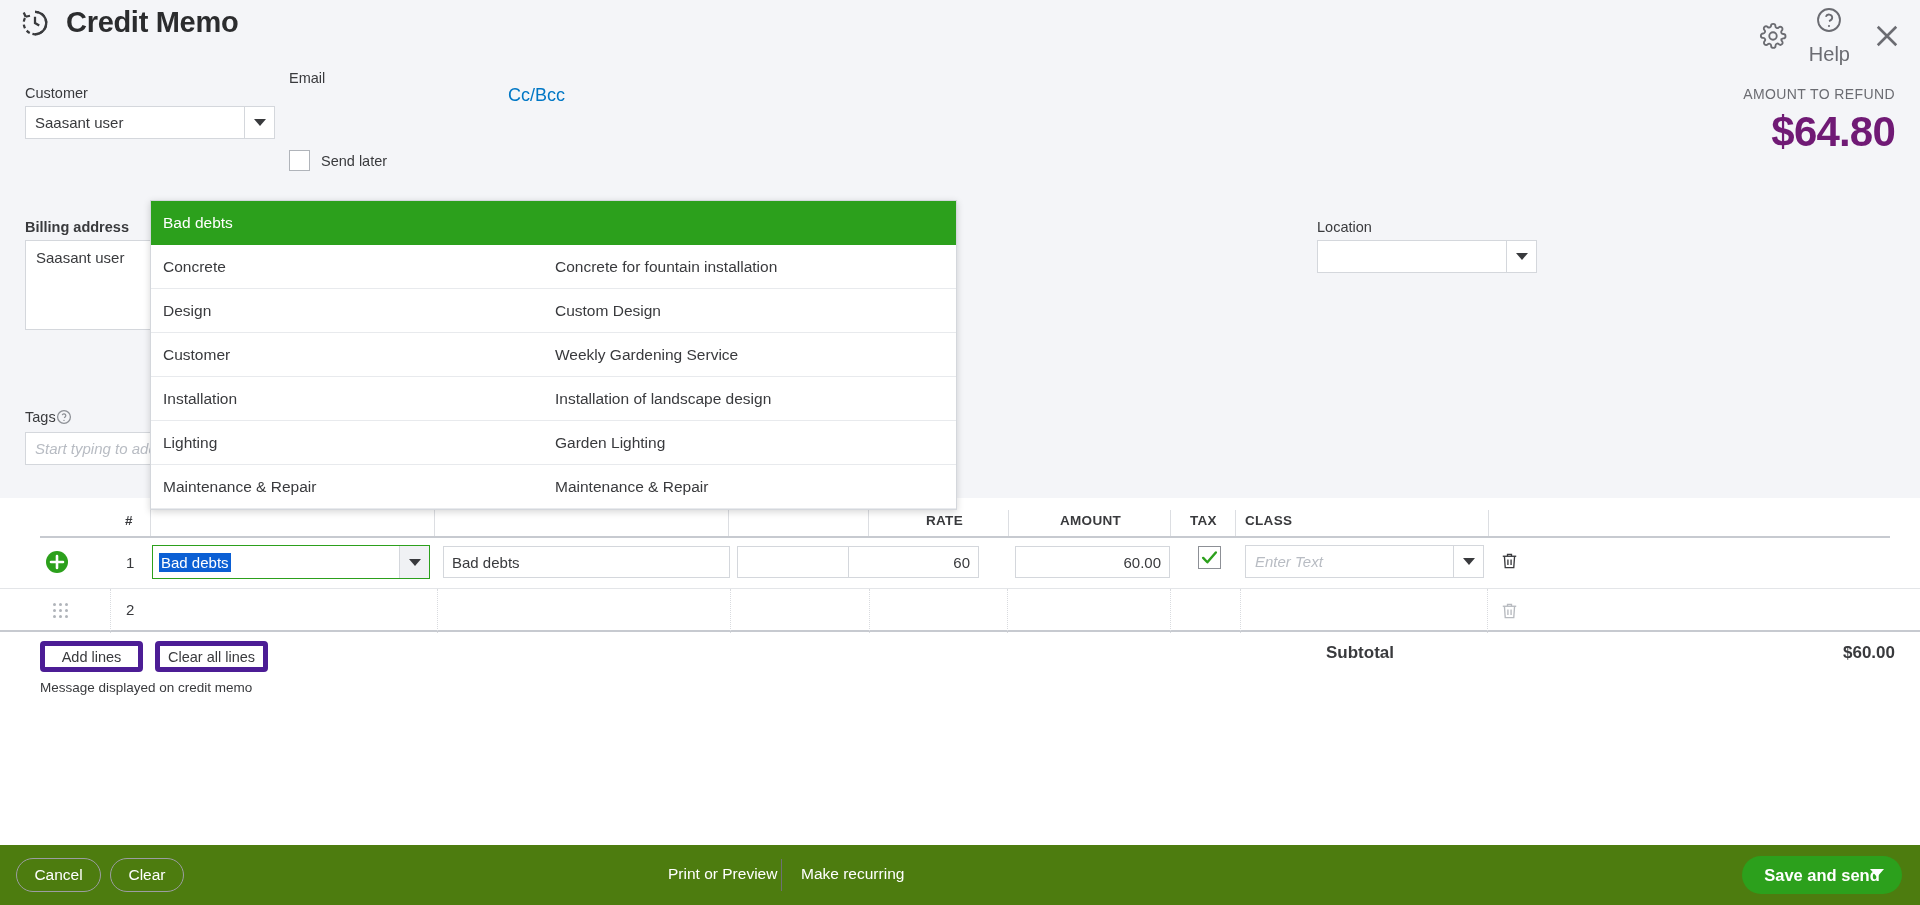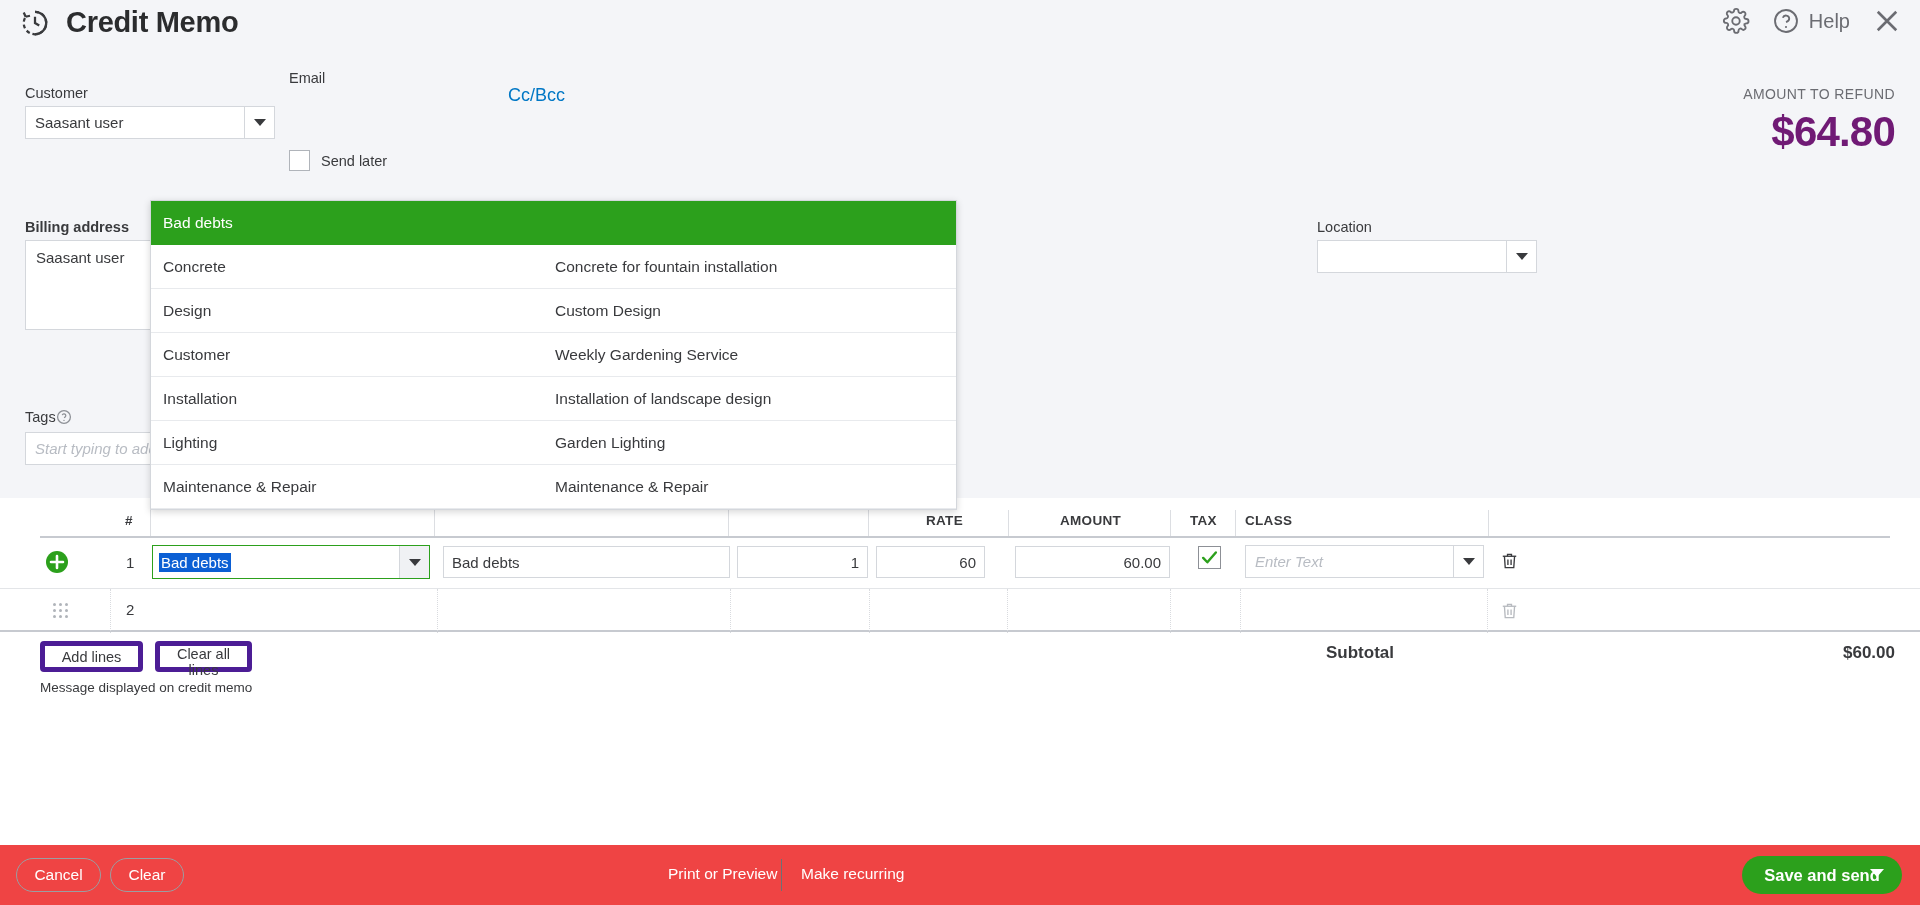--- a/index.html
+++ b/index.html
@@ -11,21 +11,21 @@
   }
   .app { position: relative; width: 1920px; height: 905px; background: #f4f5f8; }
 
   
   .header { position: absolute; top: 0; left: 0; width: 1920px; height: 58px; background: #f4f5f8; }
   .title-wrap { position: absolute; left: 20px; top: 6px; display: flex; align-items: center; gap: 16px; }
   .doc-icon { width: 30px; height: 30px; color: #393a3d; }
   .page-title { font-size: 29px; font-weight: bold; color: #2b2c2e; letter-spacing: -0.3px; }
   .header-right { position: absolute; right: 18px; top: 6px; display: flex; align-items: center; gap: 22px; }
   .hdr-icon { width: 28px; height: 28px; color: #6b6c72; cursor: pointer; }
-  .help-group { display: flex; align-items: center; gap: 9px; cursor: pointer; }
+  .help-group { display: flex; align-items: center; gap: 9px; cursor: pointer; flex-direction: column; }
   .help-label { font-size: 20px; color: #6b6c72; }
   .close-x { width: 30px; height: 30px; color: #6b6c72; cursor: pointer; }
 
   
   .field-label { font-size: 14.5px; color: #393a3d; }
   .inp {
     background: #fff; border: 1px solid #d4d7dc; height: 33px;
     font-size: 15px; color: #393a3d; padding: 0 9px; outline: none;
     font-family: "Liberation Sans", sans-serif;
   }
@@ -99,38 +99,38 @@
       border-top: 1px solid #e3e5e8; border-bottom: 2px solid #c7cad0; }
   .grip { position: absolute; left: 53px; top: 14px; width: 15px; height: 15px; }
   .grip i { position: absolute; width: 3px; height: 3px; background: #b0b4ba; border-radius: 50%; }
   .rowdiv { position: absolute; top: 0; width: 1px; height: 44px;
       background: transparent; border-left: 1px dotted #d9dbdf; }
 
   .btn-sm { position: absolute; height: 31px; background: #fff; border: 5px solid #4c1d95;
       border-radius: 4px; font-size: 14.5px; color: #393a3d; cursor: pointer;
       font-family: "Liberation Sans", sans-serif; }
   .addlines { left: 40px; top: 143px; width: 103px; }
-  .clearlines { left: 155px; top: 143px; width: 97px; }
+  .clearlines { left: 155px; top: 143px; width: 113px; }
   .msg-note { position: absolute; left: 40px; top: 182px; font-size: 13.5px; color: #393a3d; }
 
   .subtotal-lbl { position: absolute; left: 1326px; top: 145px; font-size: 17px; font-weight: bold; color: #393a3d; }
   .subtotal-val { position: absolute; right: 25px; top: 145px; font-size: 17px; font-weight: bold; color: #393a3d; }
 
   
   .dropdown { position: absolute; left: 150px; top: 200px; width: 807px; background: #fff;
       border: 1px solid #d4d7dc; box-shadow: 0 2px 7px rgba(0,0,0,0.16); z-index: 40; }
   .dd-row { position: relative; height: 44px; display: flex; align-items: center;
       border-bottom: 1px solid #e8eaed; cursor: pointer; }
   .dd-row.sel { background: #2ca01c; border-bottom: none; }
   .dd-name { position: absolute; left: 12px; font-size: 15.5px; color: #393a3d; }
   .dd-row.sel .dd-name { color: #ffffff; }
   .dd-desc { position: absolute; left: 404px; font-size: 15.5px; color: #393a3d; }
 
   
-  .footer { position: absolute; left: 0; bottom: 0; width: 1920px; height: 60px; background: #ef4444; z-index: 60; }
+  .footer { position: absolute; left: 0; bottom: 0; width: 1920px; height: 60px; background: #4d7c0f; z-index: 60; }
   .pill { position: absolute; top: 13px; height: 34px; border: 1px solid #9b9da1; border-radius: 18px;
       background: transparent; color: #fff; font-size: 15.5px; cursor: pointer;
       font-family: "Liberation Sans", sans-serif; }
   .ft-cancel { left: 16px; width: 85px; }
   .ft-clear { left: 110px; width: 74px; }
   .ft-link { position: absolute; top: 20px; color: #fff; font-size: 15.5px; cursor: pointer; }
   .ft-print { left: 668px; }
   .ft-sep { position: absolute; left: 781px; top: 14px; width: 1px; height: 32px; background: #6e7074; }
   .ft-recur { left: 801px; }
   .save-btn { position: absolute; right: 18px; top: 11px; height: 38px; width: 160px;
@@ -256,21 +256,21 @@
         <div class="prod-val">
           <span class="sel-text">Bad debts</span>
         </div>
         <div class="prod-dd">
             <i class="caret"></i>
           </div>
       </div>
 
       <input class="cell-inp" style="left: 443px; top: 6px; width: 287px;" value="Bad debts" id="desc-0">
       <input class="cell-inp right" style="left: 737px; top: 6px; width: 131px;" id="qty-0" value="1">
-      <input class="cell-inp right" style="left: 876px; top: 6px; width: 109px;" id="rate-0" value="60">
+      <input class="cell-inp right" style="left: 848px; top: 6px; width: 131px;" id="rate-0" value="60">
       <input class="cell-inp right" style="left: 1015px; top: 6px; width: 155px;" id="amt-0" value="60.00">
 
       <div class="tax-check">
         <svg viewBox="0 0 24 24" width="19" height="19" fill="none" stroke="#2ca01c" stroke-width="3.1" stroke-linecap="round" stroke-linejoin="round">
           <path d="M4 12.6 L9.3 18 L20 5.6"></path>
         </svg>
       </div>
 
       <div class="class-box">
         <div class="class-ph">Enter Text</div>

